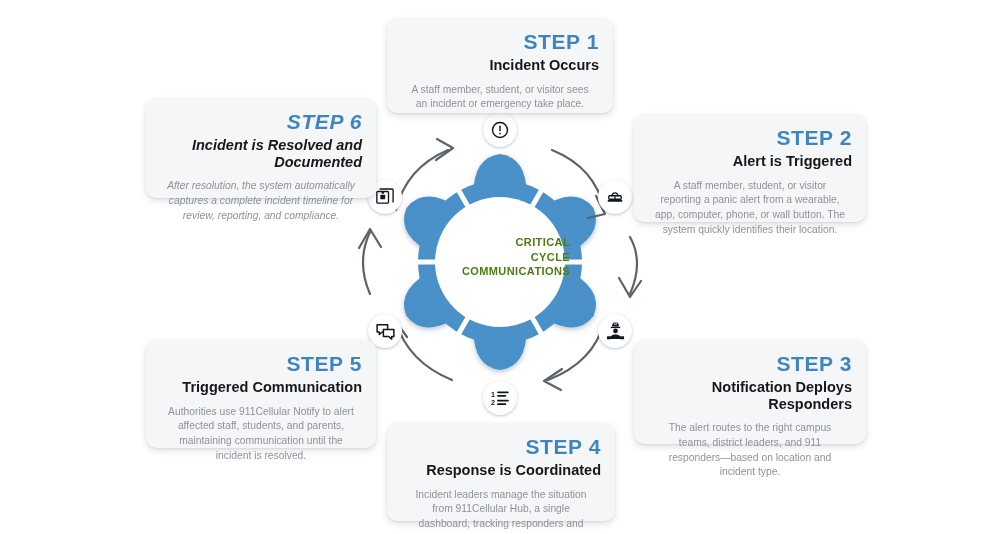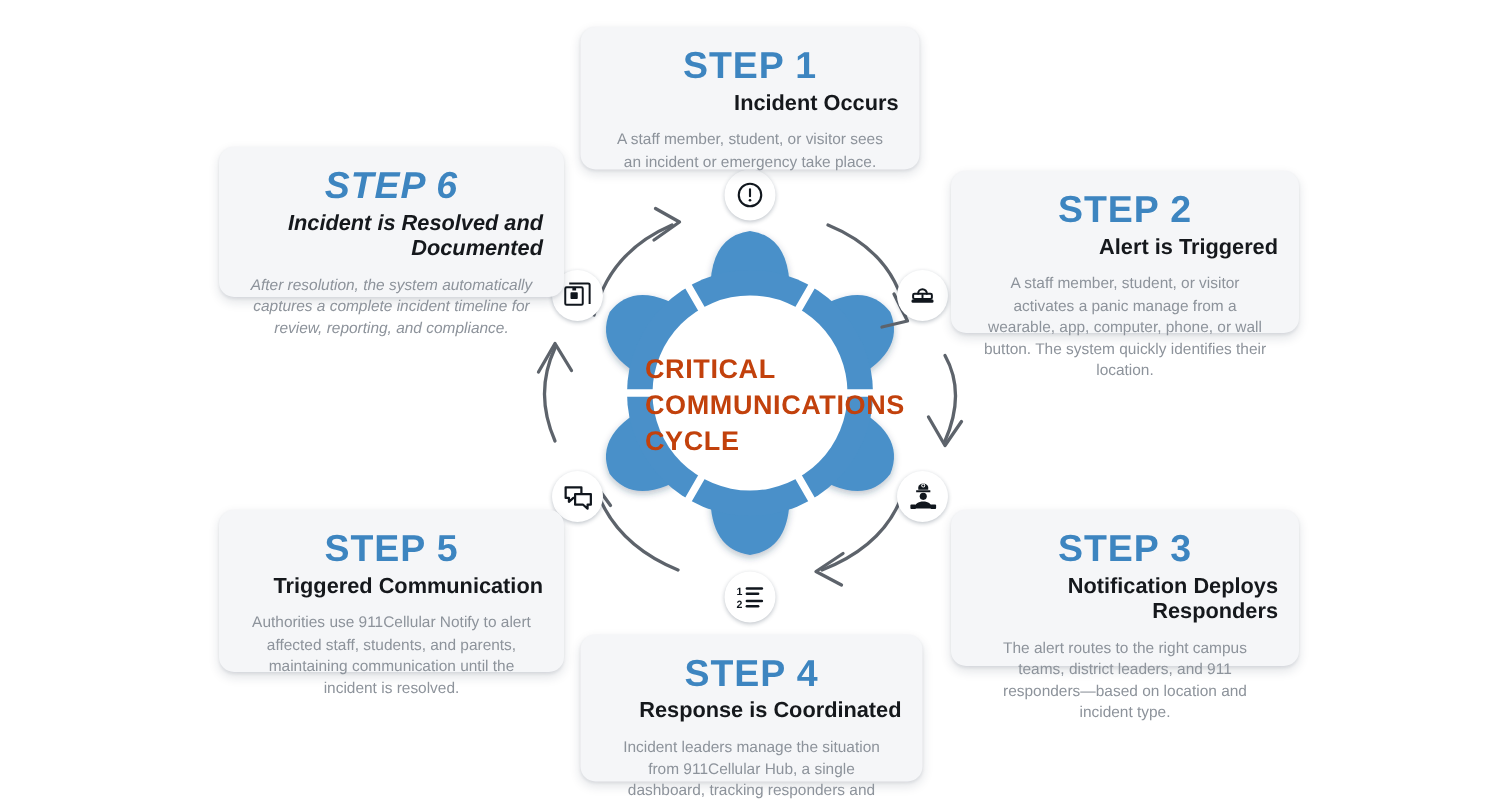--- a/index.html
+++ b/index.html
@@ -28,25 +28,26 @@
     position: absolute;
     background: #f5f6f8;
     border-radius: 10px;
     box-shadow: 0 3px 7px rgba(25,40,60,0.13), 0 1px 2px rgba(25,40,60,0.08);
     box-sizing: border-box;
     padding: 13px 14px 15px 14px;
     text-align: center;
   }
   .card .step-label {
     color: #3d85c0;
-    font-size: 25px;
+    font-size: 21px;
     font-weight: bold;
     letter-spacing: 0.6px;
     line-height: 1.05;
     margin: 0 0 4px 0;
+    text-align: right;
   }
   .card .step-title {
     color: #15181c;
     font-size: 14.5px;
     font-weight: bold;
     line-height: 1.15;
     margin: 0 0 9px 0;
     text-align: right;
   }
   .card .step-desc {
@@ -72,23 +73,23 @@
     width: 340px;
     height: 340px;
   }
   #cycle svg { display: block; }
 
   .hub-text {
     position: absolute;
     left: 430px;
     top: 235px;
     width: 140px;
-    text-align: left;
-    color: #c2410c;
-    font-size: 18px;
+    text-align: right;
+    color: #4d7c0f;
+    font-size: 11px;
     font-weight: bold;
     line-height: 1.32;
     letter-spacing: 0.4px;
   }
 
   
   .icon-node {
     position: absolute;
     width: 34px;
     height: 34px;
@@ -175,22 +176,22 @@
         <path d="M 29 156 L 40 137 L 51 155" stroke-linejoin="round"></path>
 
         <path d="M 66 118 Q 76 76 118 58"></path>
         <path d="M 106 68 L 123 56 L 107 47" stroke-linejoin="round"></path>
       </g>
     </svg>
   </div>
 
   <div class="hub-text">
     <div>CRITICAL</div>
+    <div>CYCLE</div>
     <div>COMMUNICATIONS</div>
-    <div>CYCLE</div>
   </div>
 
   <div class="icon-node" id="icon-1">
     <span>
       <svg width="20" height="20" viewBox="0 0 24 24" fill="none" stroke="#10161d" stroke-width="1.7">
         <circle cx="12" cy="12" r="9"></circle>
         <line x1="12" y1="7.5" x2="12" y2="13" stroke-linecap="round"></line>
         <circle cx="12" cy="16.2" r="1.05" fill="#10161d" stroke="none"></circle>
       </svg>
     </span>
@@ -257,21 +258,21 @@
 
   <div class="card" id="card-1">
     <p class="step-label">STEP 1</p>
     <p class="step-title">Incident Occurs</p>
     <p class="step-desc">A staff member, student, or visitor sees an incident or emergency take place.</p>
   </div>
 
   <div class="card" id="card-2">
     <p class="step-label">STEP 2</p>
     <p class="step-title">Alert is Triggered</p>
-    <p class="step-desc">A staff member, student, or visitor activates a panic manage from a wearable, app, computer, phone, or wall button. The system quickly identifies their location.</p>
+    <p class="step-desc">A staff member, student, or visitor reporting a panic alert from a wearable, app, computer, phone, or wall button. The system quickly identifies their location.</p>
   </div>
 
   <div class="card" id="card-3">
     <p class="step-label">STEP 3</p>
     <p class="step-title">Notification Deploys Responders</p>
     <p class="step-desc">The alert routes to the right campus teams, district leaders, and 911 responders—based on location and incident type.</p>
   </div>
 
   <div class="card" id="card-4">
     <p class="step-label">STEP 4</p>

